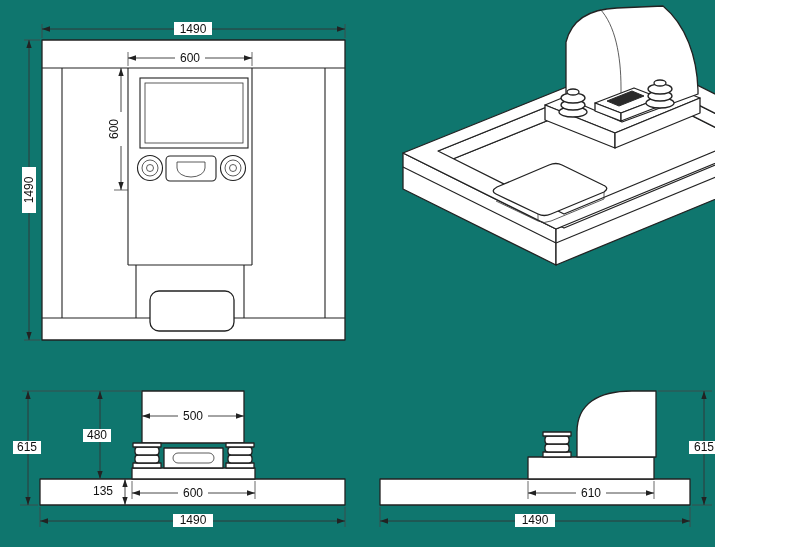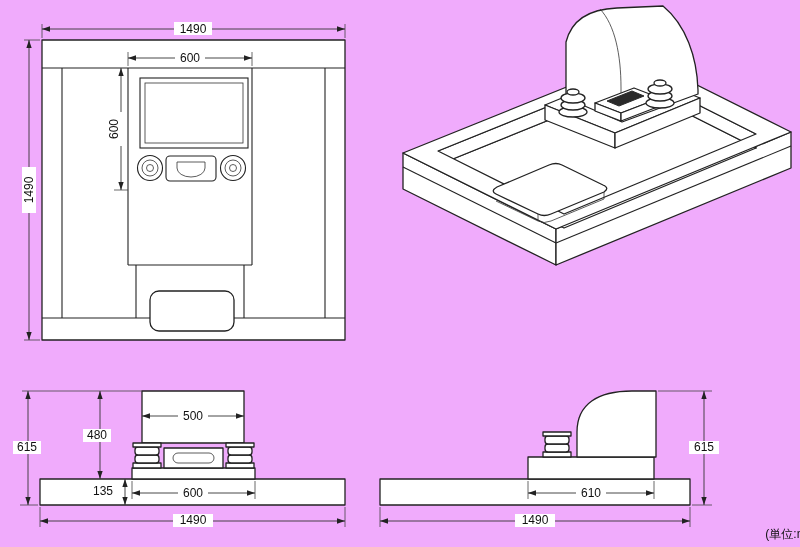--- a/index.html
+++ b/index.html
@@ -1,16 +1,16 @@
 <!DOCTYPE html>
 <html><head>
 <meta charset="utf-8">
 <style>
   html,body{margin:0;padding:0;background:#ffffff;}
-  .sheet{width:800px;height:547px;position:relative;background:#f0abfc;overflow:hidden;}
+  .sheet{width:715px;height:547px;position:relative;background:#0f766e;overflow:hidden;}
   svg{display:block;}
   .ol{fill:#fff;stroke:#222;stroke-width:1.3;stroke-linejoin:round;}
   .tl{fill:none;stroke:#222;stroke-width:1.1;}
   .thin{fill:none;stroke:#333;stroke-width:0.8;}
   .ext{fill:none;stroke:#444;stroke-width:0.8;}
   .dim{fill:none;stroke:#333;stroke-width:0.9;}
   .bg{fill:#fff;stroke:none;}
   .dark{fill:#2a2a2a;stroke:#2a2a2a;}
   .dimtext{font:12px "Liberation Sans", sans-serif;fill:#111;text-anchor:middle;}
 </style>

